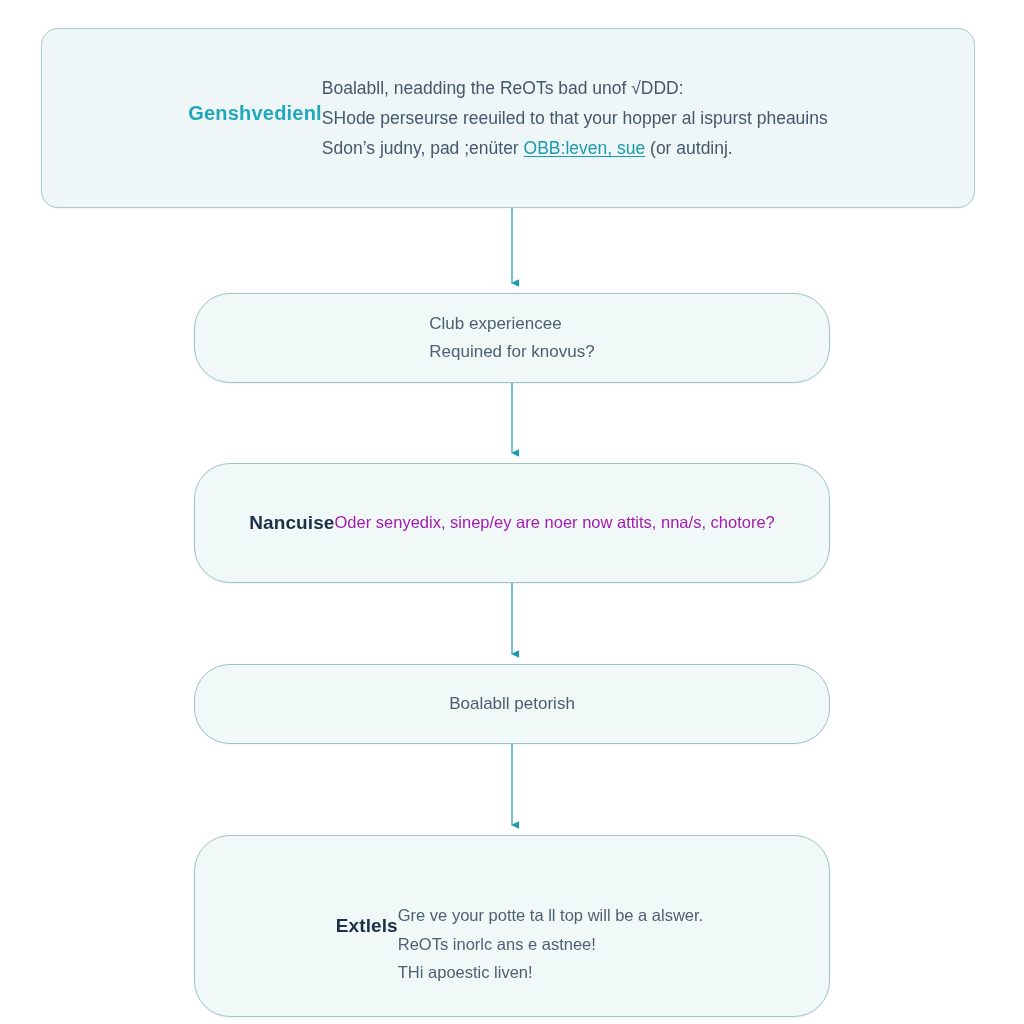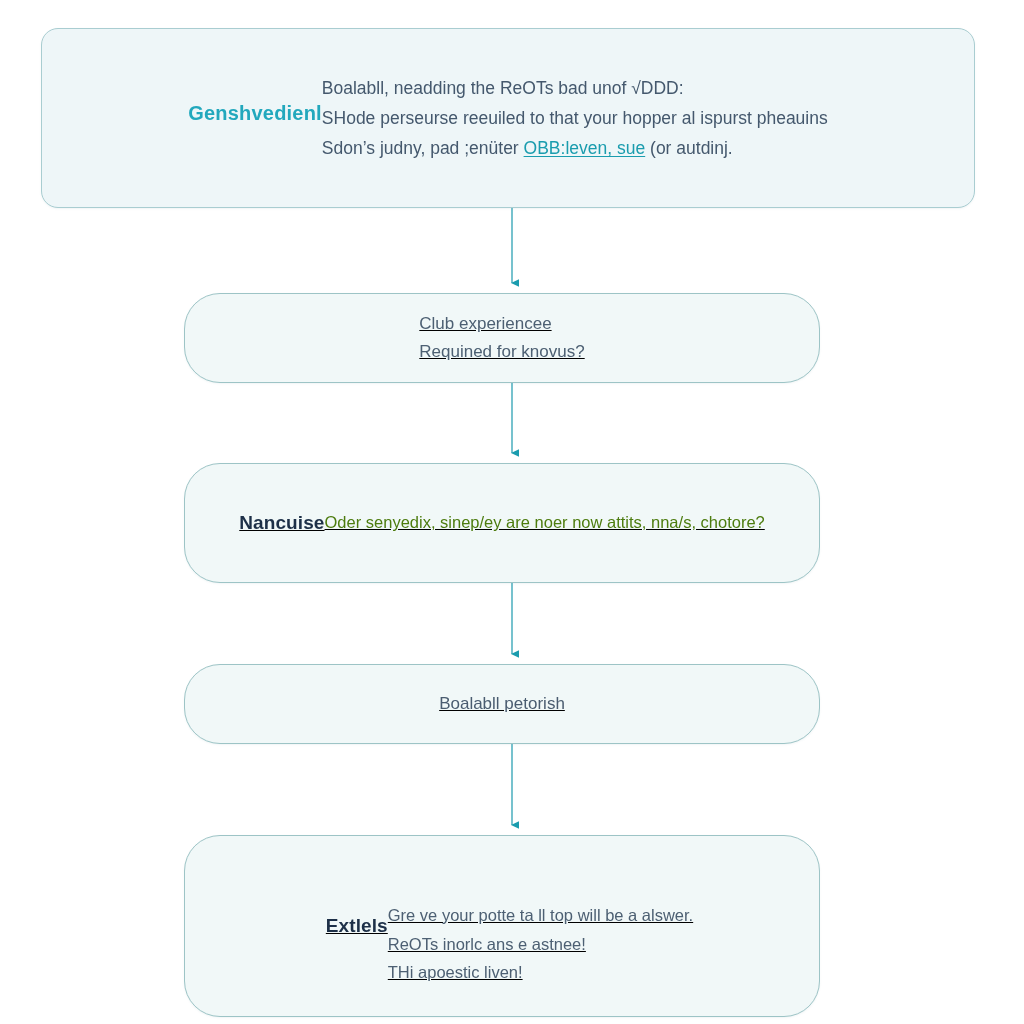--- a/index.html
+++ b/index.html
@@ -41,25 +41,24 @@
     top: 28px;
     width: 934px;
     height: 180px;
     border-radius: 17px;
     background: #eef6f8;
     border-color: #a9cdd1;
   }
 
   
   .node--pill {
-    left: 184px;
+    left: 194px;
     top: 0;
     width: 636px;
     border-radius: 36px;
-    text-decoration: underline;
   }
 
   .node--n2 { top: 293px;  height: 90px; }
   .node--n3 { top: 463px;  height: 120px; }
   .node--n4 { top: 664px;  height: 80px; }
   .node--n5 { top: 835px;  height: 182px; padding-left: 15px; }
 
   
   .title-teal {
     color: #22a8bd;
@@ -84,21 +83,21 @@
     color: #4a5c70;
     font-size: 17px;
     line-height: 1.55;
     text-align: left;
     white-space: nowrap;
   }
 
   .banner-body .body-line { color: #44586d; font-size: 17.5px; line-height: 1.72; }
 
   .node--n2 .body-line { color: #4d6073; font-size: 17px; line-height: 1.62; }
-  .node--n3 .body-line { color: #4d7c0f; font-size: 16.5px; margin-top: 0; }
+  .node--n3 .body-line { color: #a21caf; font-size: 16.5px; margin-top: 0; }
   .node--n4 .body-line { color: #4a5c70; font-size: 17px; }
   .node--n5 .body-line { color: #4d6073; font-size: 16.5px; line-height: 1.75; }
 
   .node--n5 .stack-body { margin-top: 36px; }
   .node--n3 .heading-dark, .node--n5 .heading-dark { margin-bottom: 0; }
 
   .link-inline {
     color: #1a9cae;
     text-decoration: underline;
     text-underline-offset: 2px;

